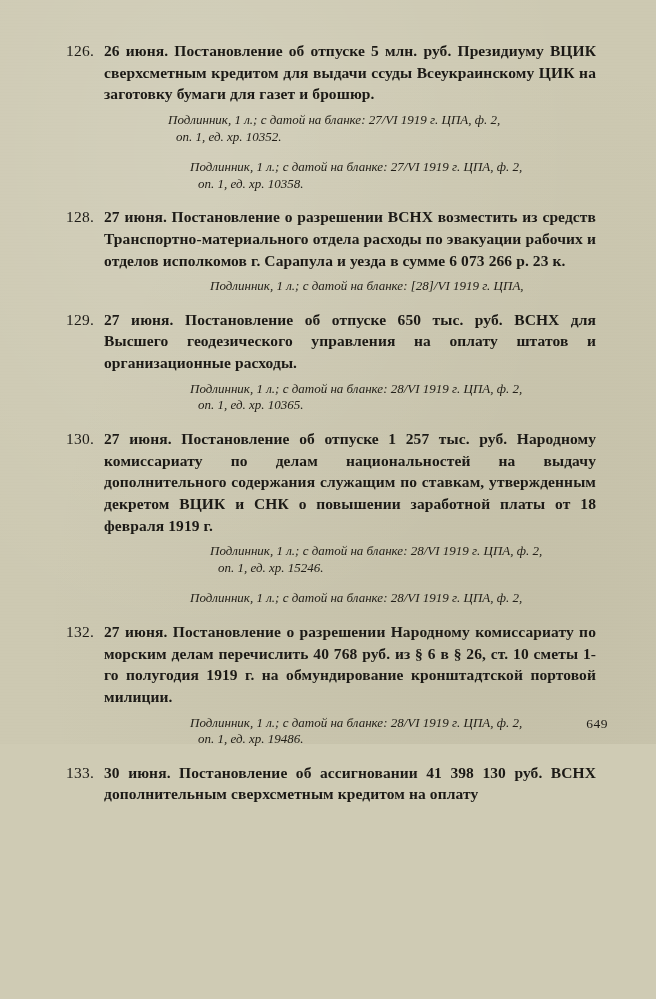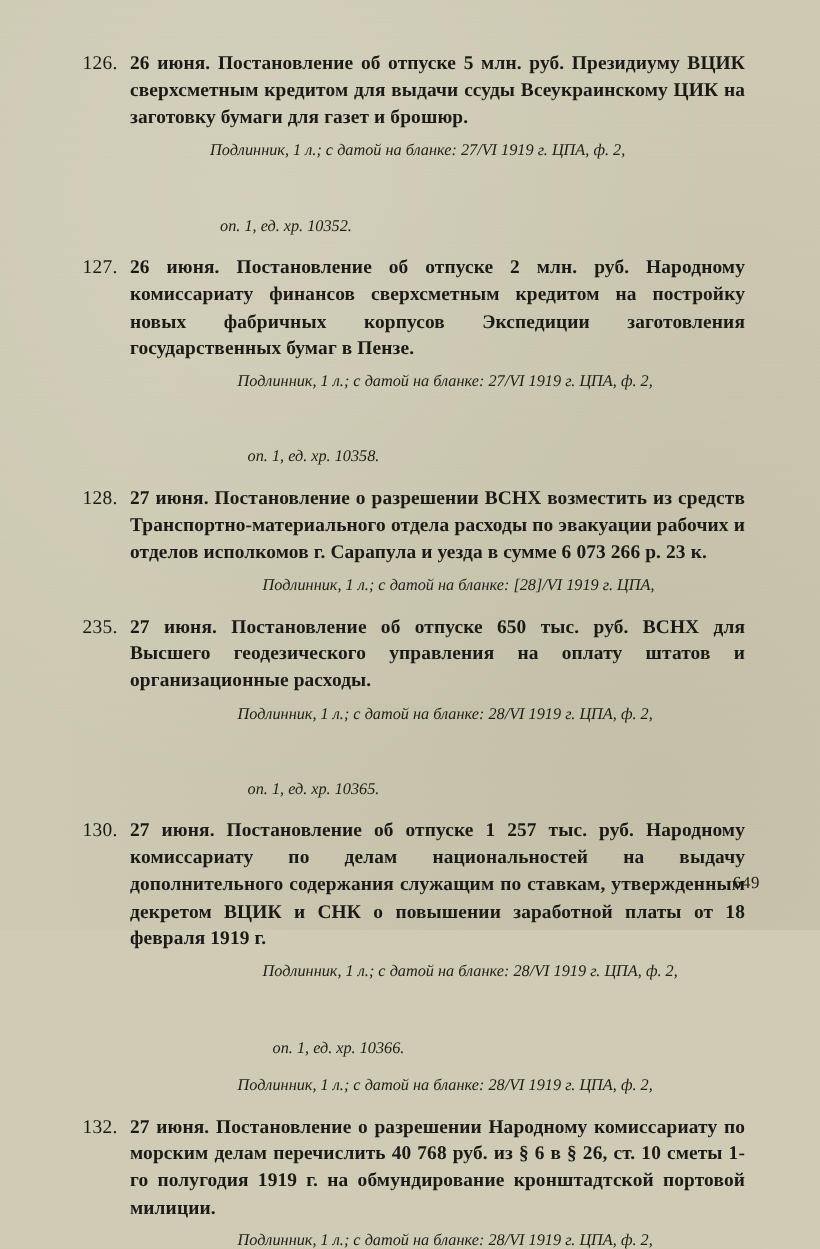--- a/index.html
+++ b/index.html
@@ -62,35 +62,34 @@
     margin: 7px 0 14px 0;
     padding-left: 118px;
     font-size: 13px;
     line-height: 16.5px;
     font-style: italic;
     color: #232019;
   }
   .source .line2 {
     display: block;
     padding-left: 8px;
-    margin-top: 44px;
   }
   .src-indent-wide {
     padding-left: 150px;
   }
   .src-indent-mid {
     padding-left: 130px;
   }
   .src-indent-narrow {
     padding-left: 108px;
   }
   .folio {
     position: absolute;
     right: 48px;
-    bottom: 30px;
+    bottom: 12px;
     font-size: 13.5px;
     letter-spacing: 0.5px;
   }
   .grain {
     position: absolute;
     inset: 0;
     pointer-events: none;
     opacity: 0.35;
     background-image:
       repeating-linear-gradient(0deg, rgba(0,0,0,0.015) 0px, rgba(0,0,0,0.015) 1px, rgba(255,255,255,0.0) 1px, rgba(255,255,255,0.0) 3px);
@@ -107,59 +106,55 @@
         <div class="num">126.</div>
         <div class="text">26 июня. Постановление об отпуске 5 млн. руб. Президиуму ВЦИК сверхсметным кредитом для выдачи ссуды Всеукраинскому ЦИК на заготовку бумаги для газет и брошюр.</div>
       </div>
       <div class="source src-indent-narrow">
         <span>Подлинник, 1 л.; с датой на бланке: 27/VI 1919 г. ЦПА, ф. 2,</span>
         <span class="line2">оп. 1, ед. хр. 10352.</span>
       </div>
     </div>
 
     <div class="entry">
-      <div class="entry-body">
-        <div class="num">127.</div>
-        <div class="text">26 июня. Постановление об отпуске 2 млн. руб. Народному комиссариату финансов сверхсметным кредитом на постройку новых фабричных корпусов Экспедиции заготовления государственных бумаг в Пензе.</div>
-      </div>
       <div class="source src-indent-mid">
         <span>Подлинник, 1 л.; с датой на бланке: 27/VI 1919 г. ЦПА, ф. 2,</span>
         <span class="line2">оп. 1, ед. хр. 10358.</span>
       </div>
     </div>
 
     <div class="entry">
       <div class="entry-body">
         <div class="num">128.</div>
         <div class="text">27 июня. Постановление о разрешении ВСНХ возместить из средств Транспортно-материального отдела расходы по эвакуации рабочих и отделов исполкомов г. Сарапула и уезда в сумме 6 073 266 р. 23 к.</div>
       </div>
       <div class="source src-indent-wide">
         <span>Подлинник, 1 л.; с датой на бланке: [28]/VI 1919 г. ЦПА,</span>
       </div>
     </div>
 
     <div class="entry">
       <div class="entry-body">
-        <div class="num">235.</div>
+        <div class="num">129.</div>
         <div class="text">27 июня. Постановление об отпуске 650 тыс. руб. ВСНХ для Высшего геодезического управления на оплату штатов и организационные расходы.</div>
       </div>
       <div class="source src-indent-mid">
         <span>Подлинник, 1 л.; с датой на бланке: 28/VI 1919 г. ЦПА, ф. 2,</span>
         <span class="line2">оп. 1, ед. хр. 10365.</span>
       </div>
     </div>
 
     <div class="entry">
       <div class="entry-body">
         <div class="num">130.</div>
         <div class="text">27 июня. Постановление об отпуске 1 257 тыс. руб. Народному комиссариату по делам национальностей на выдачу дополнительного содержания служащим по ставкам, утвержденным декретом ВЦИК и СНК о повышении заработной платы от 18 февраля 1919 г.</div>
       </div>
       <div class="source src-indent-wide">
         <span>Подлинник, 1 л.; с датой на бланке: 28/VI 1919 г. ЦПА, ф. 2,</span>
-        <span class="line2">оп. 1, ед. хр. 10366.</span>
+        <span class="line2">оп. 1, ед. хр. 15246.</span>
       </div>
     </div>
 
     <div class="entry">
       <div class="source src-indent-mid">
         <span>Подлинник, 1 л.; с датой на бланке: 28/VI 1919 г. ЦПА, ф. 2,</span>
       </div>
     </div>
 
     <div class="entry">

